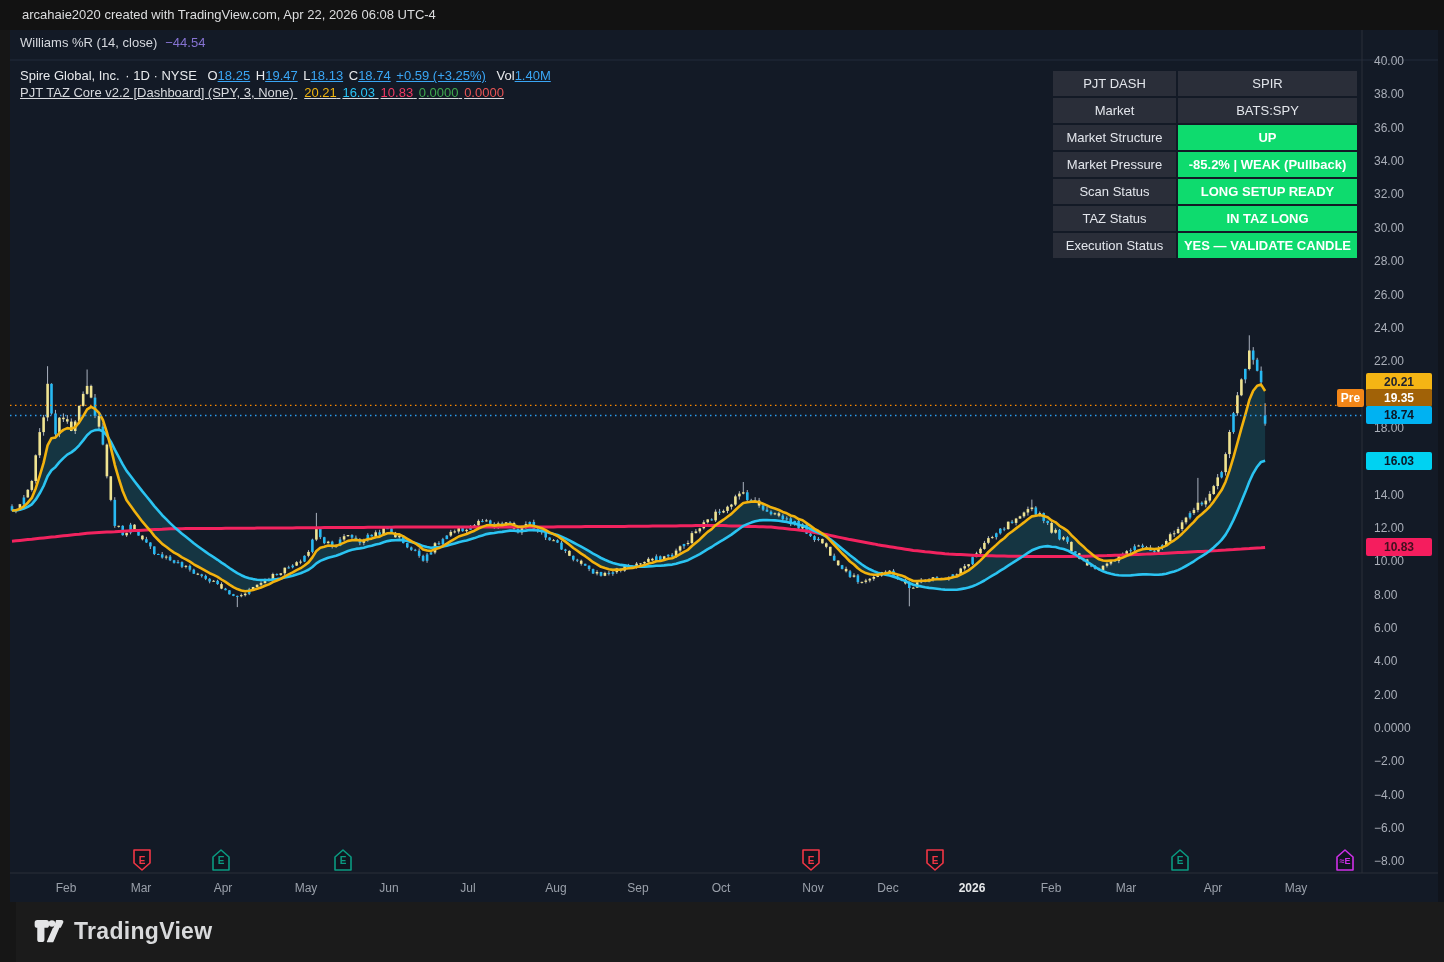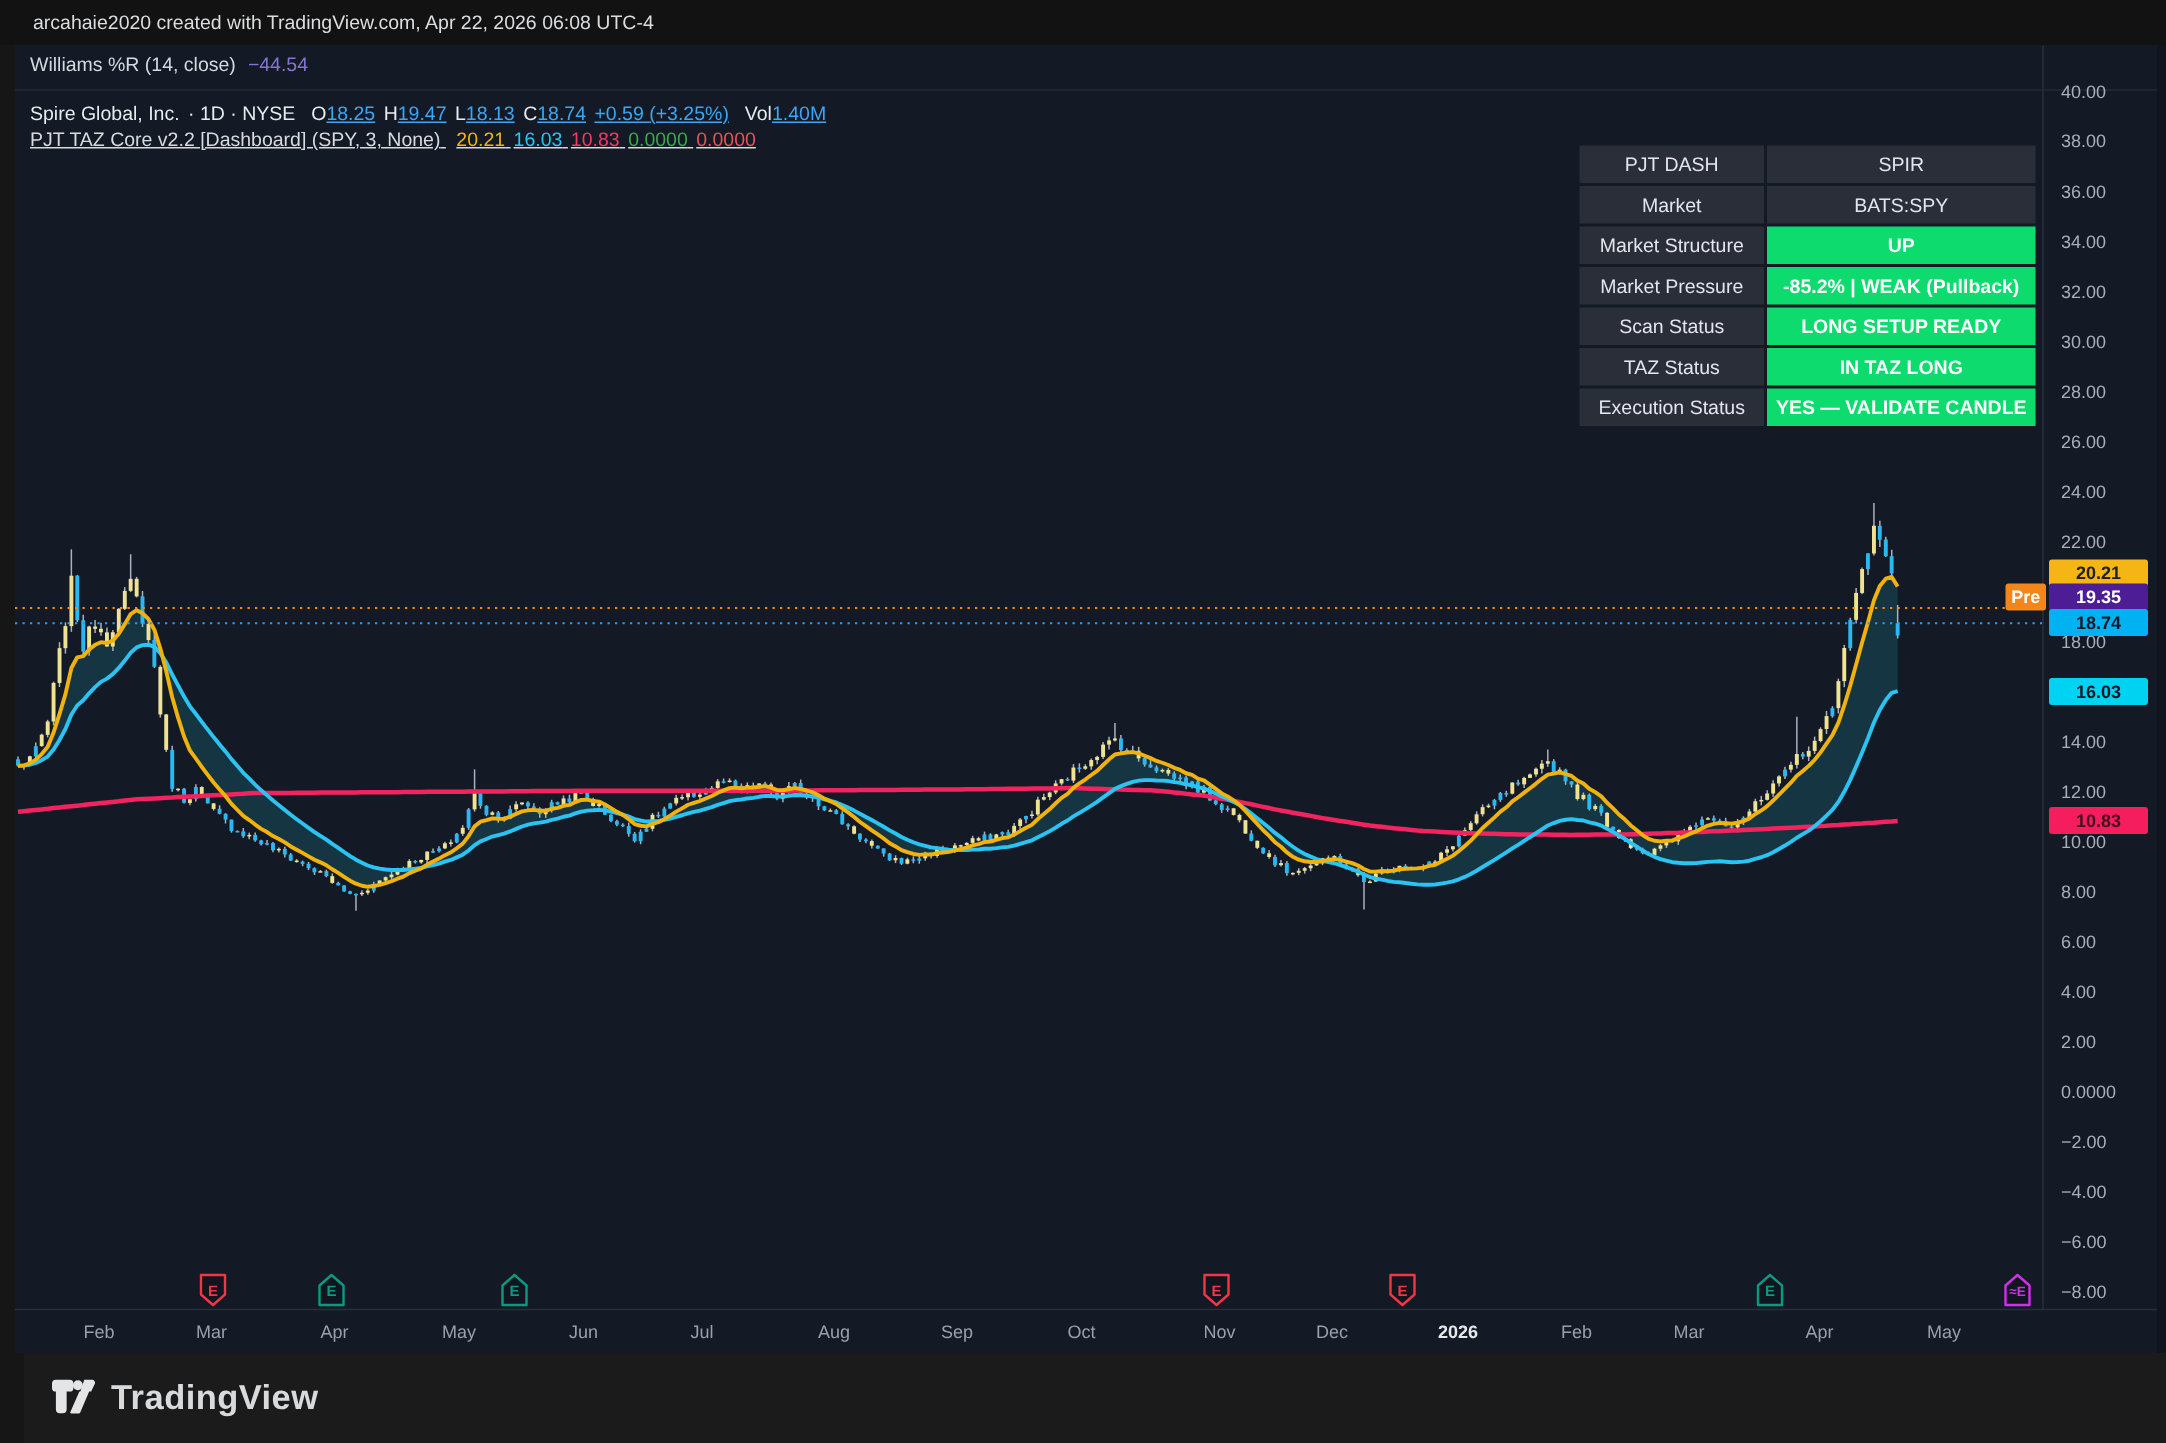--- a/index.html
+++ b/index.html
@@ -33,34 +33,33 @@
   .c-pink { color:#f23a63; }
   .c-green{ color:#3fa84f; }
   .c-red  { color:#e85454; }
   .lg-gap { margin-left:7px; }
   .lg-sm  { margin-left:2px; }
 
   .dash-table {
     position:absolute; left:1043px; top:41px; z-index:7;
     display:grid; grid-template-columns:123px 179px; gap:2px;
     font-size:13px;
-    margin-top:26px;
   }
   .cell {
     height:25px; line-height:25px; text-align:center;
     background:#2a2e39; color:#e3e6ec; overflow:hidden; white-space:nowrap;
   }
   .cell.green { background:#0edb6e; color:#ffffff;font-weight:bold; }
 
   .chip {
     position:absolute; left:1356px; width:66px; height:18px; line-height:18px;
     text-align:center; font-size:12px; font-weight:700; border-radius:2px; z-index:8;
   }
   #chip-ma-fast { top:343px; background:#f5b514; color:#1c2030; }
-  #chip-pre-price { top:359px; background:#4c1d95; color:#ffffff; }
+  #chip-pre-price { top:359px; background:#a16207; color:#ffffff; }
   #chip-pre-tag { position:absolute; left:1327px; top:359px; width:27px; height:18px;
     line-height:18px; text-align:center; font-size:12px; font-weight:600;
     background:#f28618; color:#ffffff; border-radius:2px; z-index:8; }
   #chip-last { top:376px; background:#00b2f2; color:#0c1726; }
   #chip-ma-slow { top:422px; background:#00d2f2; color:#0c1726; }
   #chip-ma-long { top:508px; background:#f51d5e; color:#42101f; }
 
   .bottombar {
     position:absolute; left:16px; top:902px; width:1444px; height:60px;
     background:#1b1b1b;

